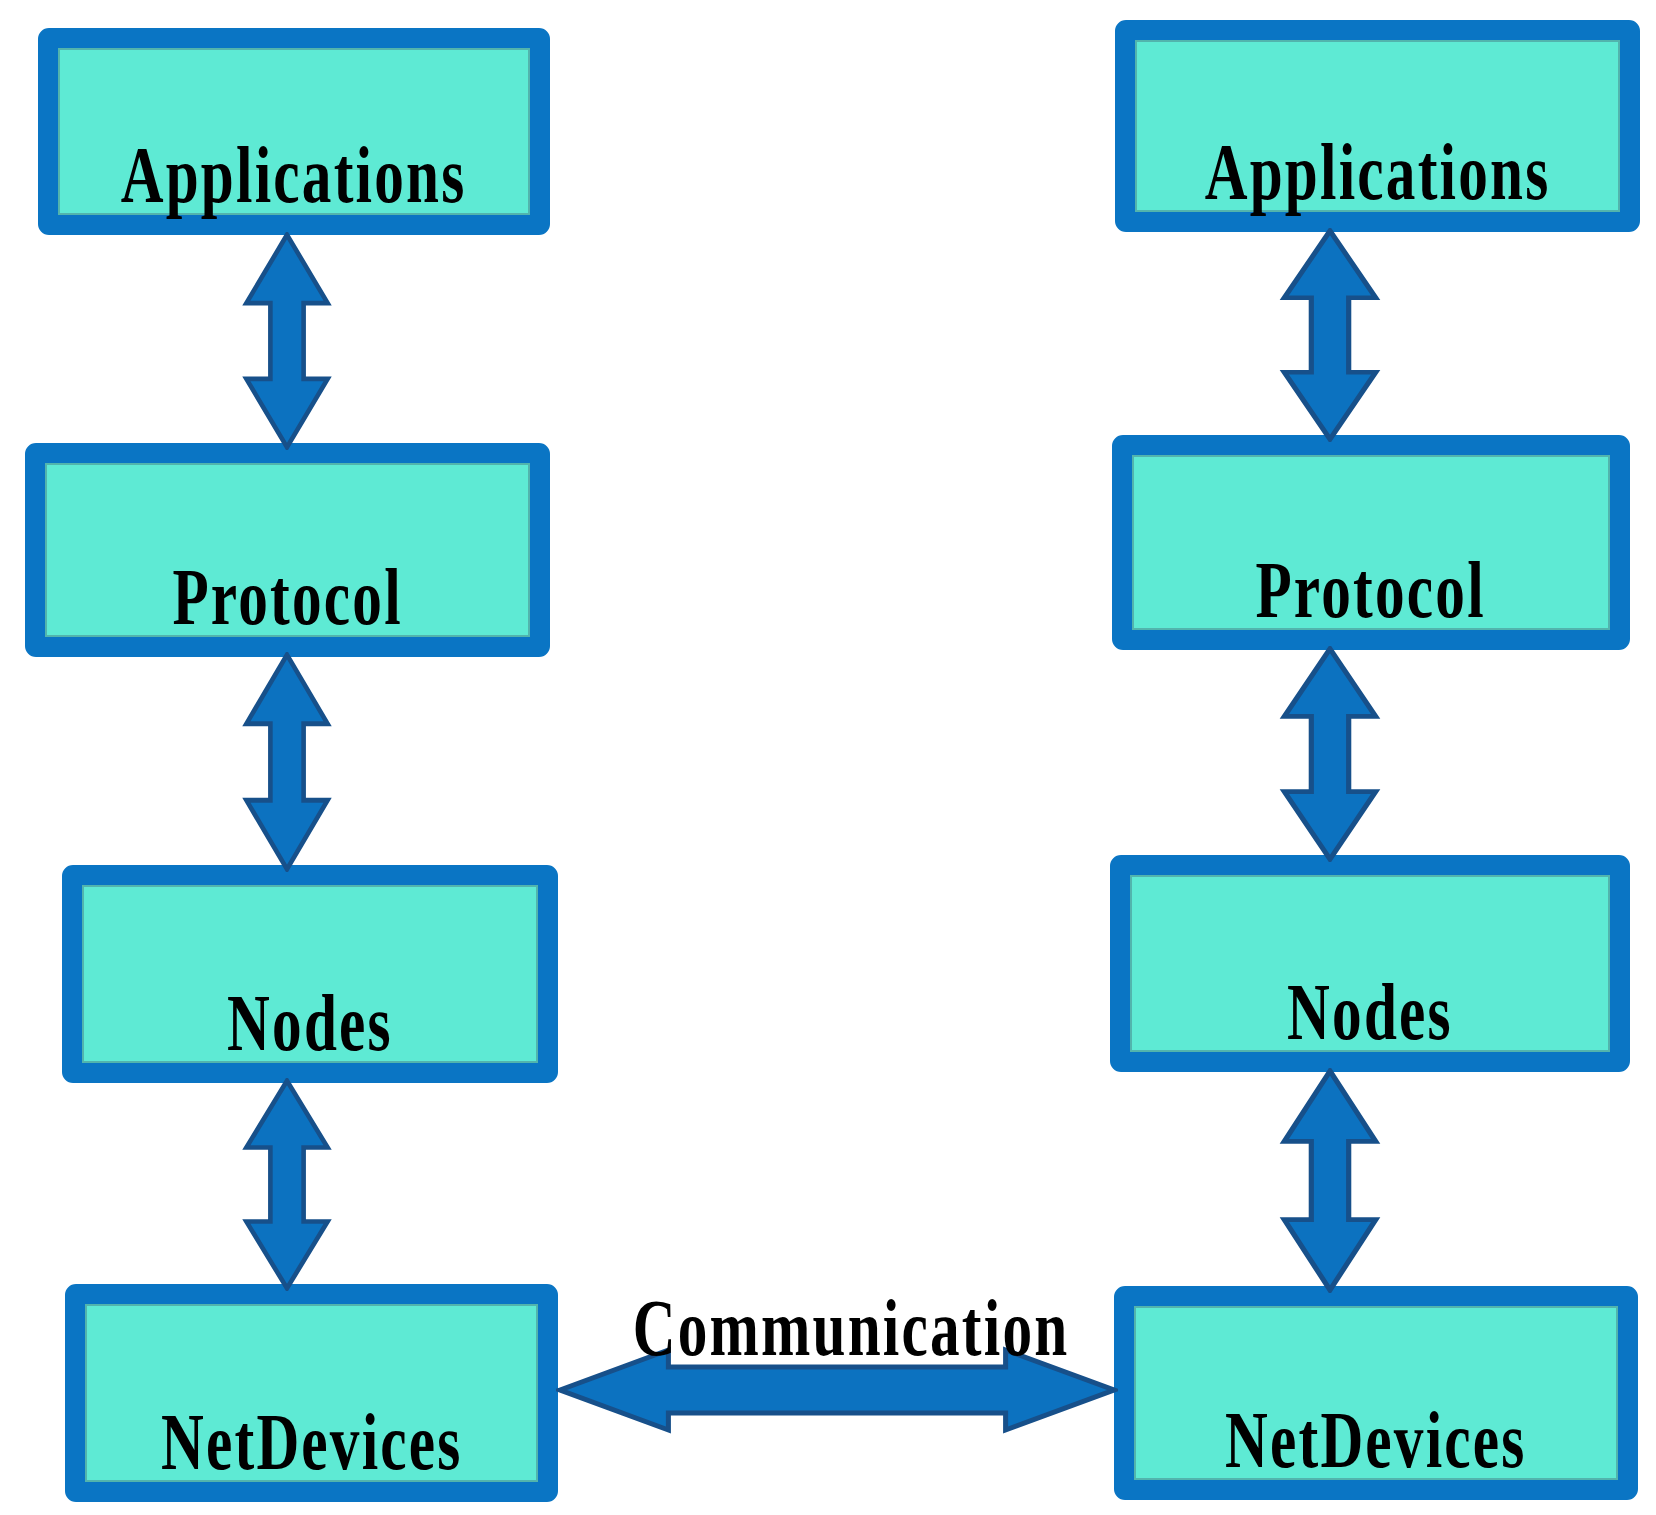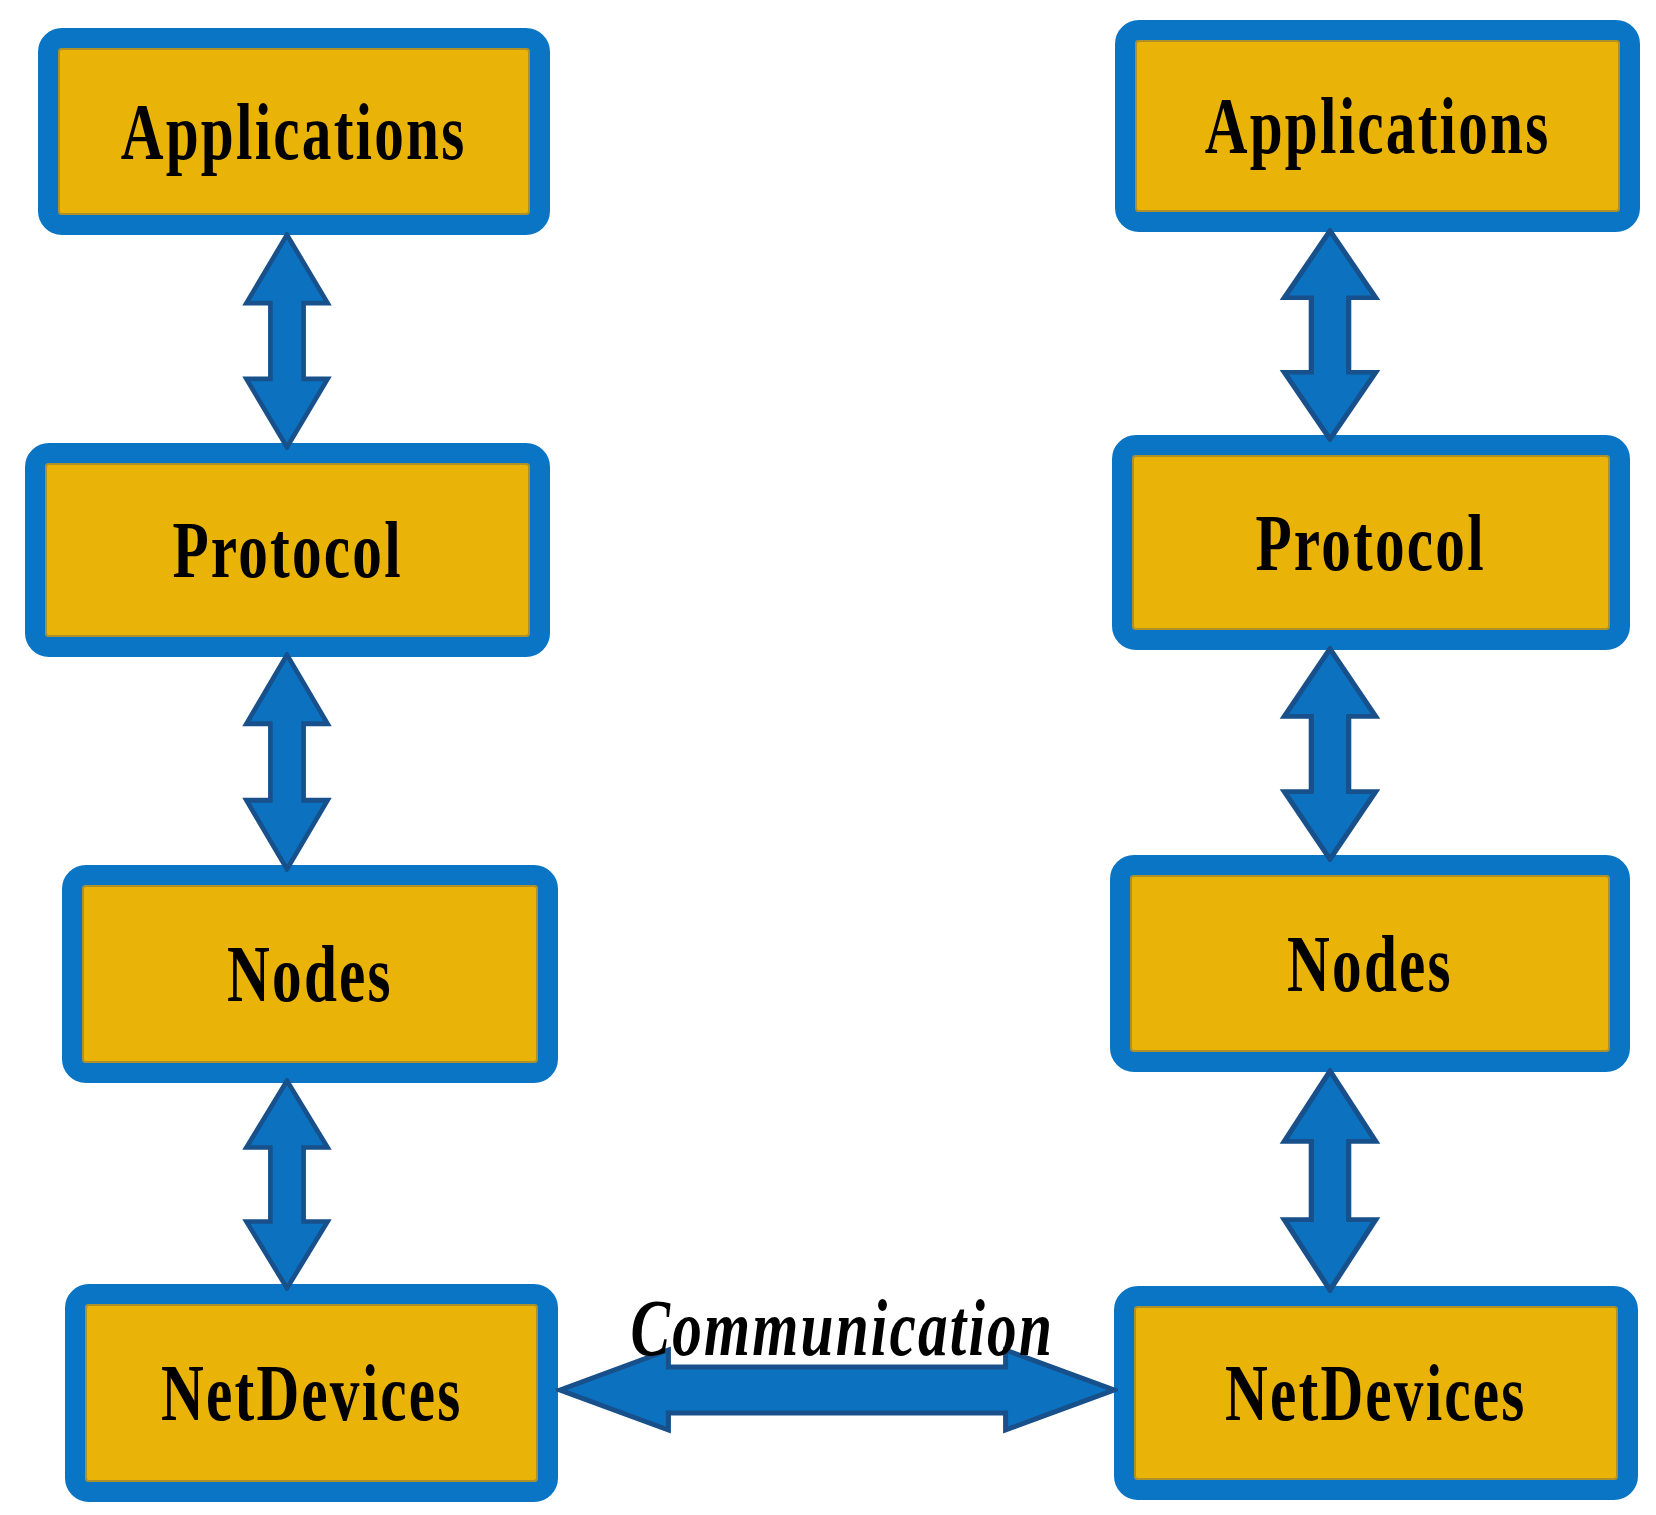--- a/index.html
+++ b/index.html
@@ -11,26 +11,26 @@
     position: relative;
     width: 1656px;
     height: 1515px;
     background: #ffffff;
     overflow: hidden;
     font-family: "Liberation Serif", serif;
   }
   .nbox {
     position: absolute;
     box-sizing: border-box;
-    background: #eab308;
+    background: #5eead4;
     border: 20px solid #0a75c4;
-    border-radius: 24px;
+    border-radius: 11px;
     box-shadow: inset 0 0 0 2px rgba(60, 80, 100, 0.35);
     display: flex;
-    align-items: center;
+    align-items: flex-end;
     justify-content: center;
   }
   .nlabel {
     font-family: "Liberation Serif", serif;
     font-weight: bold;
     font-size: 80px;
     line-height: 1;
     letter-spacing: 3px;
     color: #000000;
     white-space: nowrap;
@@ -59,21 +59,20 @@
   .arr-r1 { left: 1276px; top: 228px;  width: 108px; height: 214px; }
   .arr-r2 { left: 1276px; top: 646px;  width: 108px; height: 216px; }
   .arr-r3 { left: 1276px; top: 1068px; width: 108px; height: 225px; }
   
   .arr-h { left: 556px; top: 1342px; width: 562px; height: 96px; }
   .channel-text {
     position: absolute;
     left: 556px;
     width: 562px;
     text-align: center;
-    font-style: italic;
   }
   .channel-line1 { top: 1288px; }
   .channel-line2 { top: 1400px; }
   .channel-text .nlabel { display: inline-block; }
 </style>
 </head>
 <body>
 
 <div class="canvas">
 

